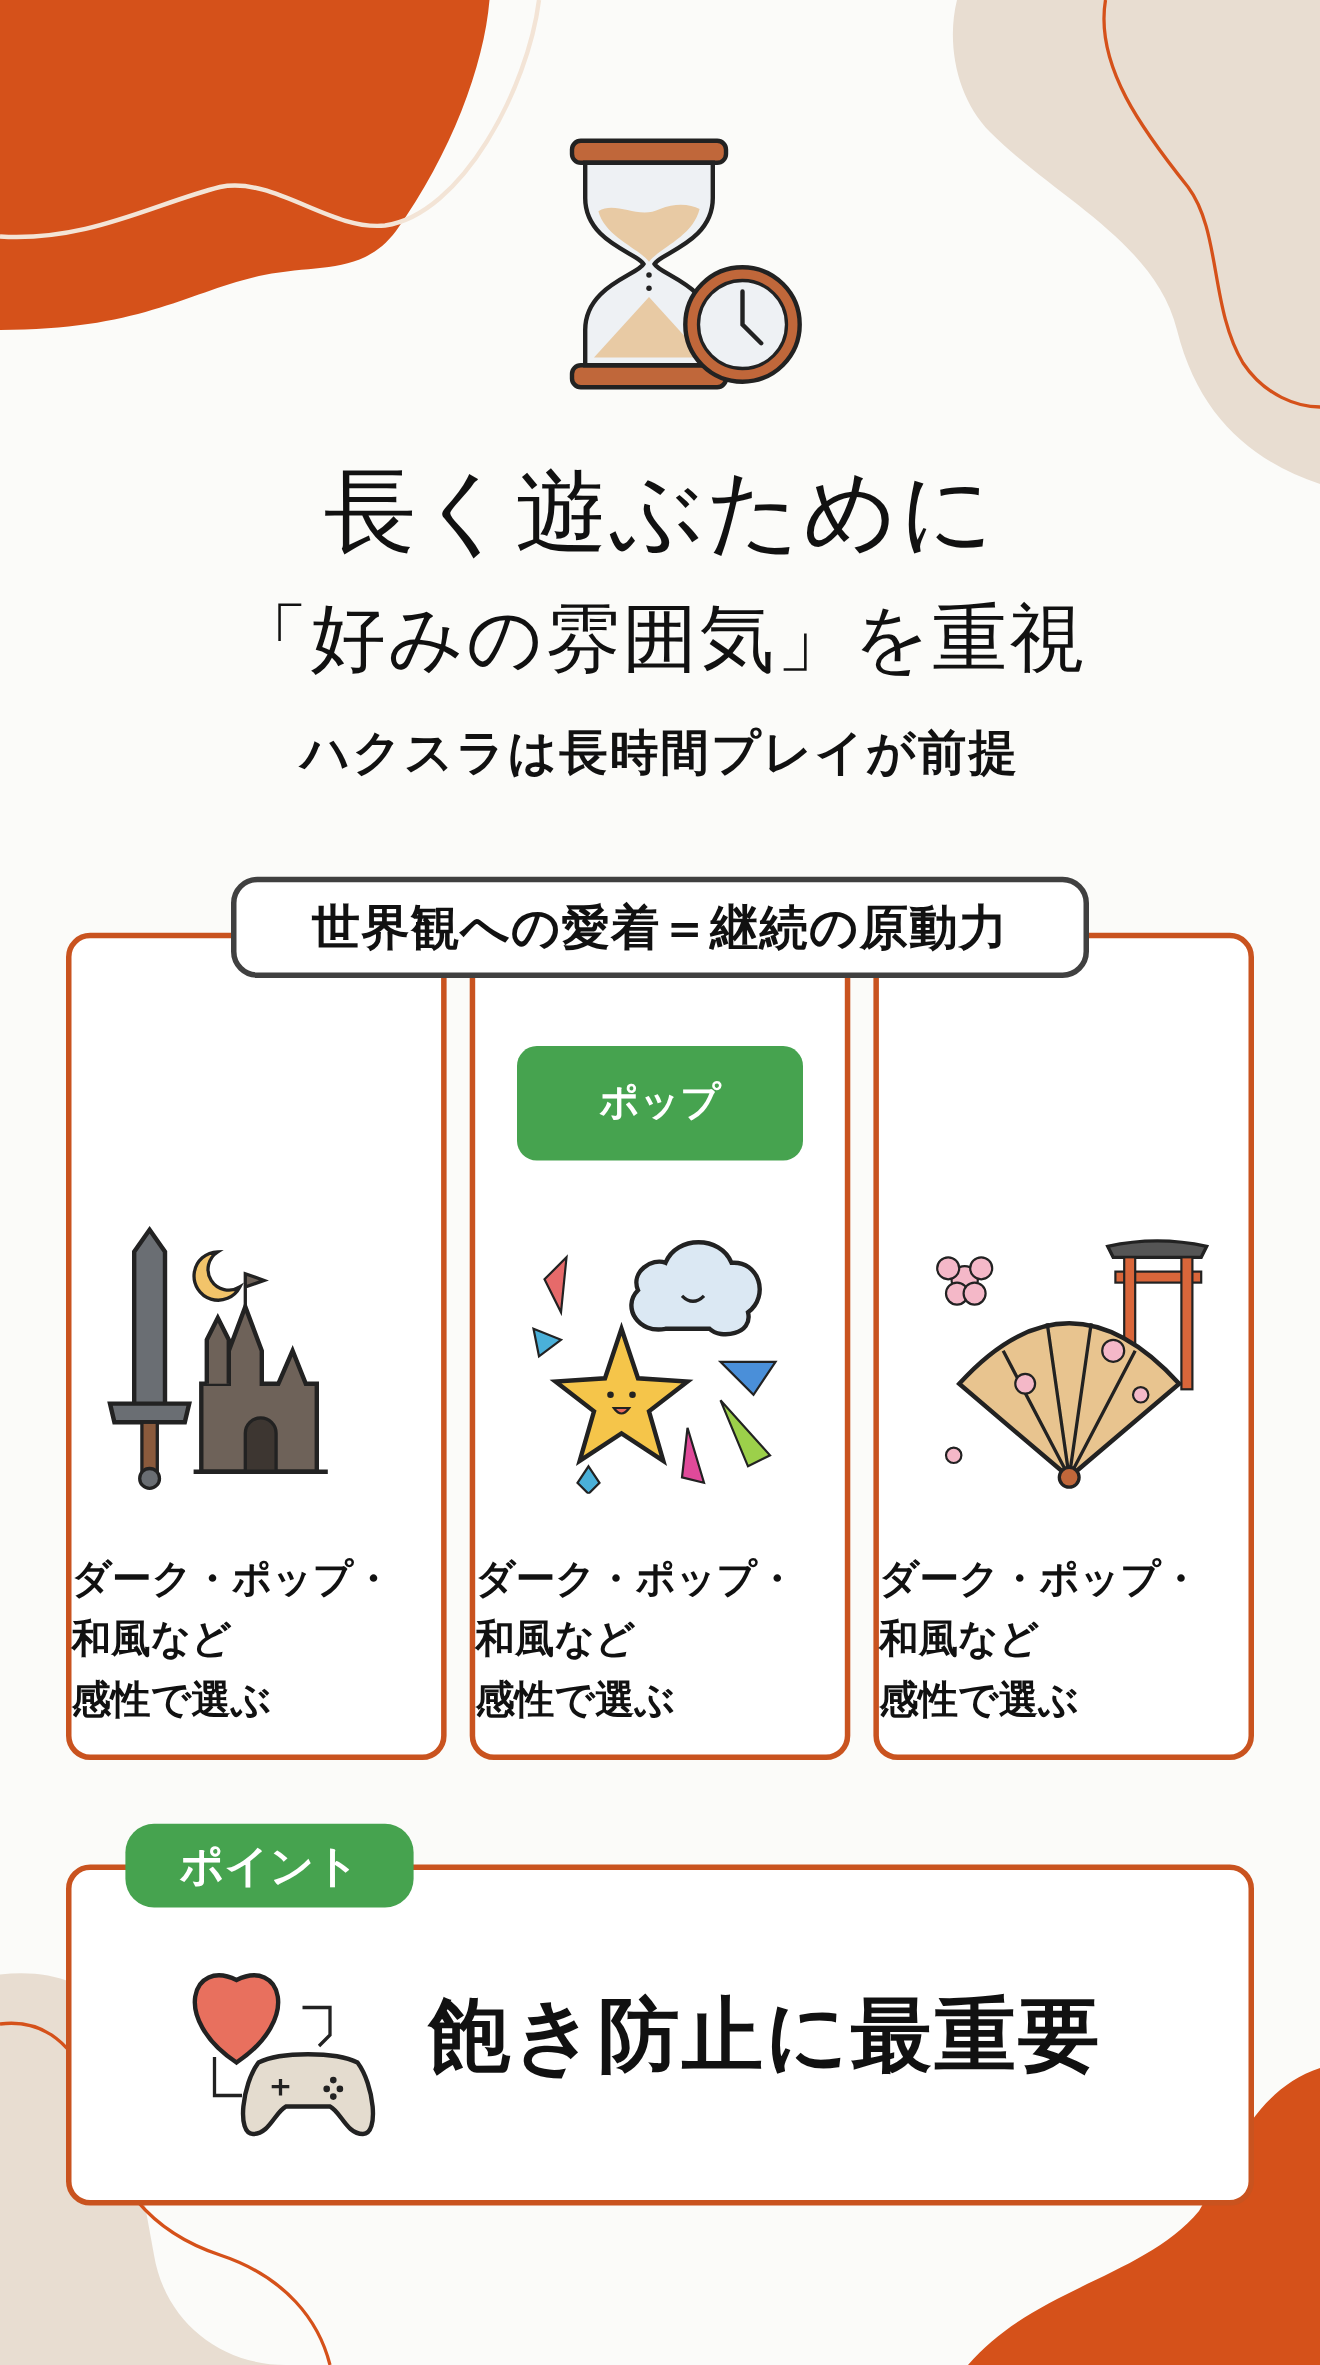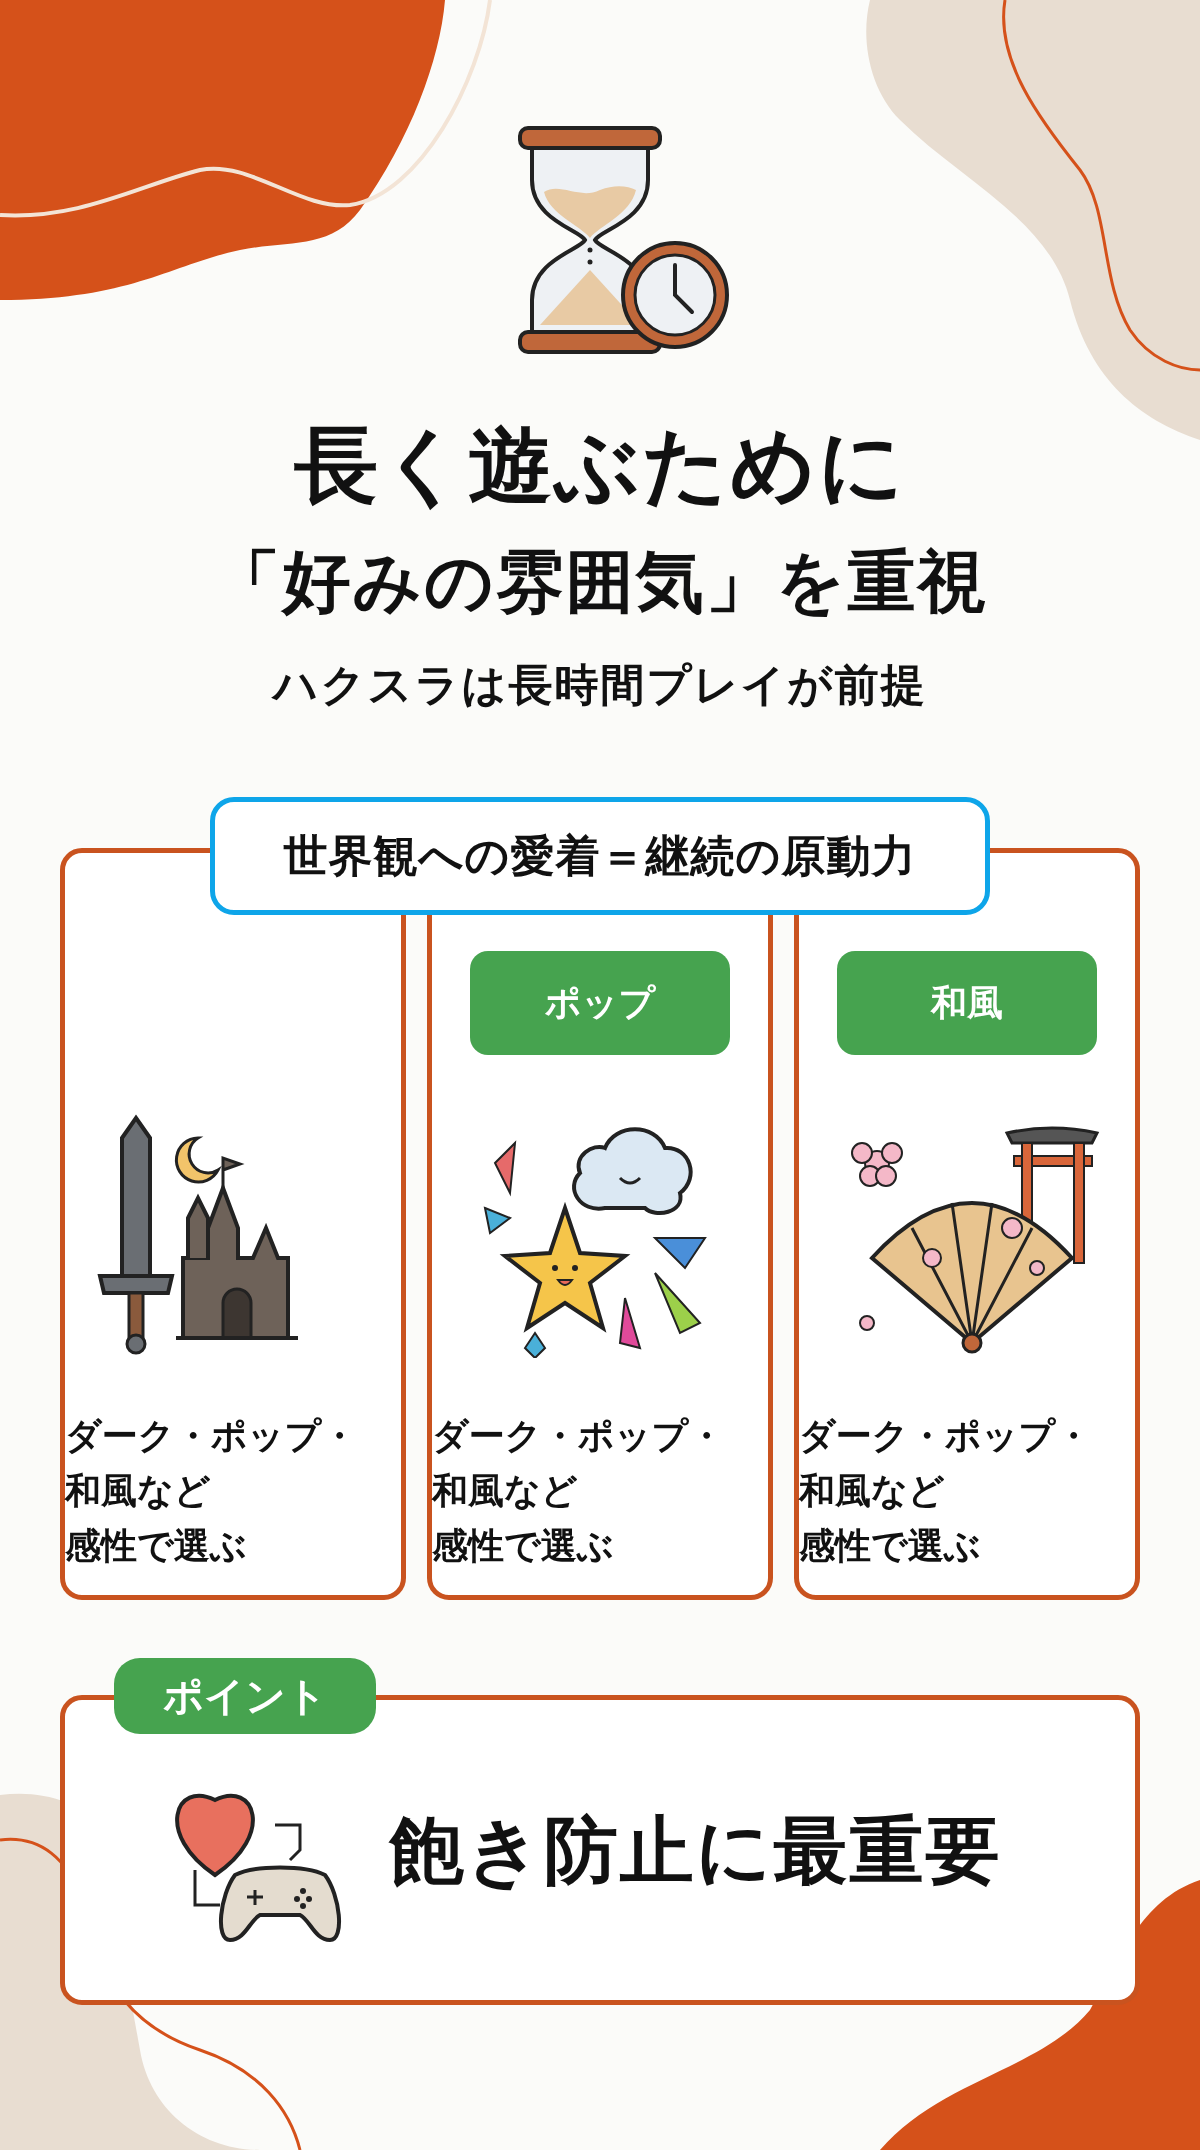--- a/index.html
+++ b/index.html
@@ -1,34 +1,34 @@
 <!DOCTYPE html>
 <html><head>
 <meta charset="utf-8">
 <style>
   html, body { margin:0; padding:0; }
   body { width:1200px; height:2150px; position:relative; overflow:hidden; background:#fbfbf9;
          font-family:"DejaVu Sans","Liberation Sans",sans-serif; color:#111; }
   .bg { position:absolute; left:0; top:0; width:1200px; height:2150px; z-index:0; }
   .layer { position:absolute; z-index:1; }
   .hourglass { left:510px; top:120px; width:230px; height:240px; }
-  .title { left:0; width:1200px; text-align:center; font-weight:bold; letter-spacing:2px; }
+  .title { left:0; width:1200px; text-align:center; font-weight:normal; letter-spacing:2px; }
   .t1 { top:415px; font-size:84px; line-height:100px; }
   .t2 { top:532px; font-size:68px; line-height:100px; }
   .subtitle { top:655px; font-size:44px; line-height:60px; font-weight:bold;text-align:center; }
   .frame { left:60px; top:848px; width:1080px; height:752px; }
   .card { position:absolute; top:0; width:346px; height:752px; border:5px solid #c9531f;
           border-radius:22px; background:#fff; box-sizing:border-box; }
   .card-tag { position:absolute; left:38px; top:98px; width:260px; height:104px; background:#46a34f;
               border-radius:18px; color:#fff; font-weight:bold; display:flex; align-items:center;
               justify-content:center; text-align:center; font-size:36px; line-height:42px; }
   .card-illu { position:absolute; left:23px; top:255px; width:300px; height:250px; }
   .card-desc { position:absolute; left:0; top:555px; width:100%; font-weight:bold;
                font-size:36px; line-height:55px; }
-  .header-pill { left:210px; top:797px; width:780px; height:118px; background:#fff; border:5px solid #0ea5e9;
+  .header-pill { left:210px; top:797px; width:780px; height:92px; background:#fff; border:5px solid #404040;
                  border-radius:24px; box-sizing:border-box; display:flex; align-items:center; justify-content:center;
                  font-weight:bold; font-size:44px; letter-spacing:1px; z-index:3; }
   .point-box { left:60px; top:1695px; width:1080px; height:310px; background:#fff; border:5px solid #c9531f;
                border-radius:22px; box-sizing:border-box; z-index:2; }
   .point-tag { left:114px; top:1658px; width:262px; height:76px; background:#46a34f; border-radius:26px; color:#fff;
                font-weight:bold; font-size:40px; display:flex; align-items:center; justify-content:center; z-index:3; }
   .point-text { left:390px; top:1800px; font-weight:bold; font-size:74px; line-height:100px; z-index:3; letter-spacing:2px; }
 </style>
 </head>
 <body>
@@ -100,23 +100,20 @@
       <path d="M80,225 L90,240 L80,250 L70,240 Z" fill="#4ab0d9" stroke="#222" stroke-width="2"></path>
     </svg>
     <div class="card-desc">
       <div>ダーク・ポップ・</div>
       <div>和風など</div>
       <div>感性で選ぶ</div>
     </div>
   </div>
 
   <div class="card" style="left:734px">
-    <div class="card-tag">
-      <div>和風</div>
-    </div>
     <svg class="card-illu" viewBox="0 0 300 250">
       <path d="M185,25 Q230,15 275,25 L270,35 L190,35 Z" fill="#555" stroke="#222" stroke-width="3"></path>
       <rect x="192" y="48" width="78" height="10" fill="#d9663a" stroke="#222" stroke-width="2"></rect>
       <rect x="200" y="35" width="10" height="120" fill="#d9663a" stroke="#222" stroke-width="2"></rect>
       <rect x="252" y="35" width="10" height="120" fill="#d9663a" stroke="#222" stroke-width="2"></rect>
       <path d="M150,235 L50,150 Q150,40 250,150 Z" fill="#e8c48f" stroke="#222" stroke-width="4"></path>
       <path d="M150,235 L90,120 M150,235 L130,95 M150,235 L170,95 M150,235 L210,120" stroke="#222" stroke-width="3"></path>
       <circle cx="150" cy="235" r="9" fill="#c0673a" stroke="#222" stroke-width="3"></circle>
       <g fill="#f4b8c8" stroke="#222" stroke-width="2">
         <circle cx="55" cy="55" r="12"></circle>

